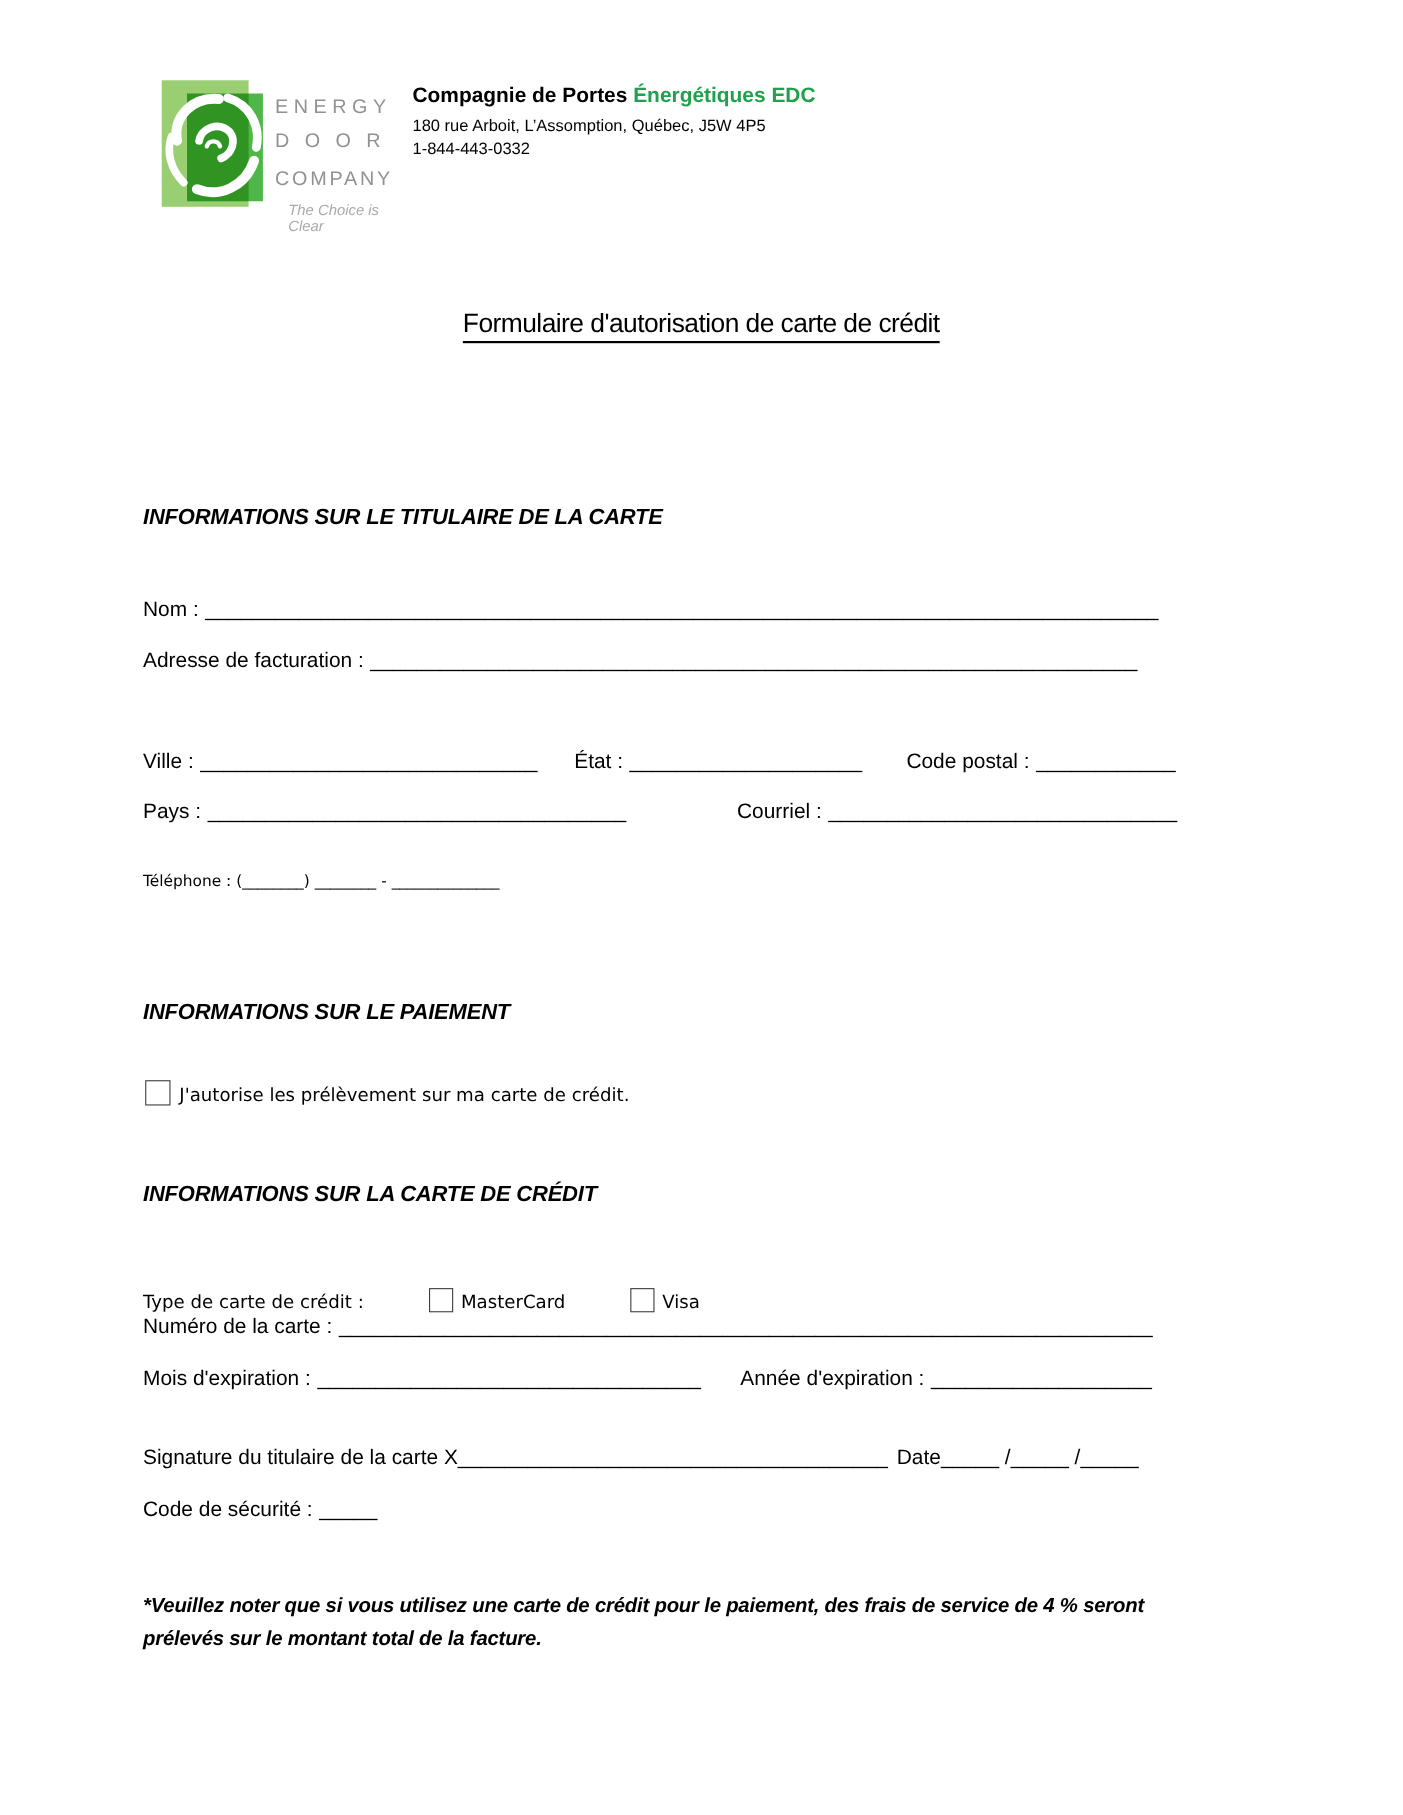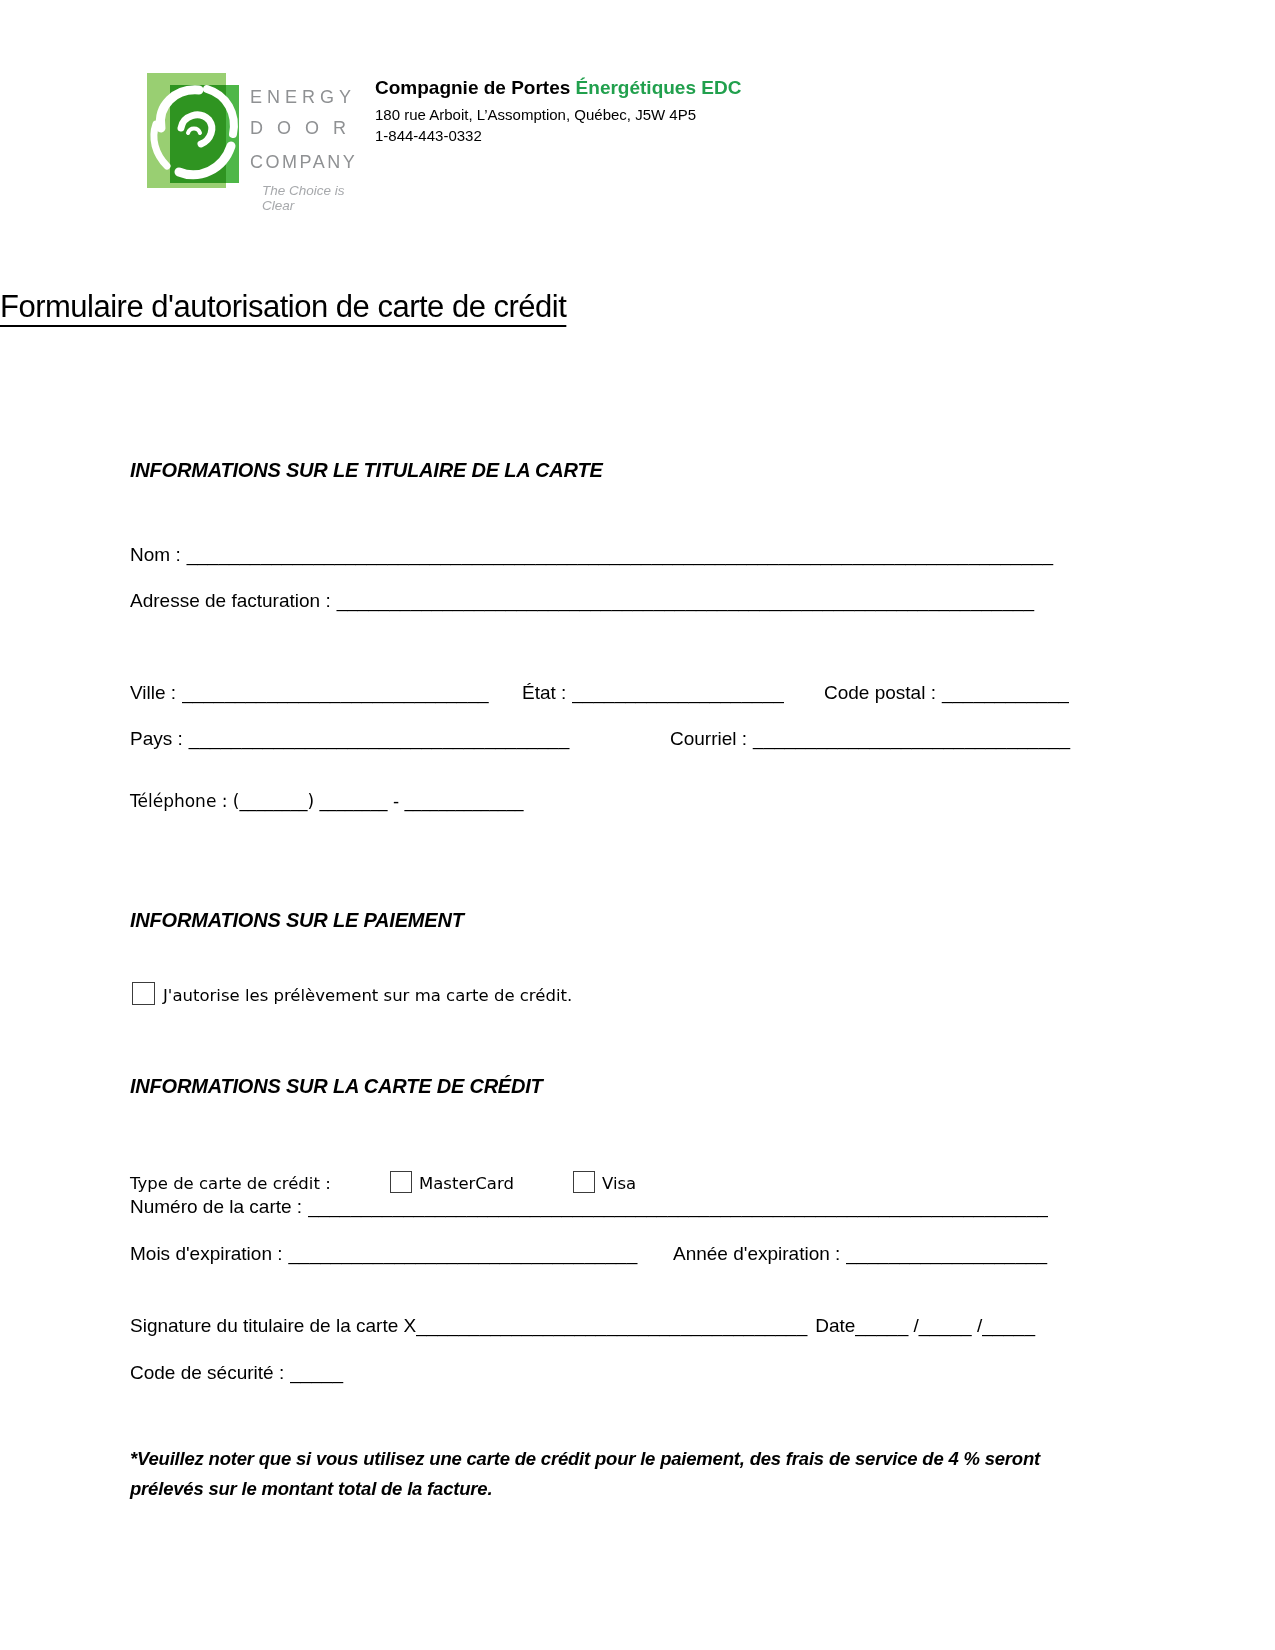--- a/index.html
+++ b/index.html
@@ -17,30 +17,30 @@
   .lg-w3{top:89px;letter-spacing:2.5px;}
   .lg-tag{position:absolute;left:97px;top:119px;color:#a7a9ac;font-style:italic;font-size:13.5px;margin-left:25px;}
 
   
   .co-name{position:absolute;left:375px;top:76px;font-size:19px;font-weight:bold;line-height:24px;}
   .co-name .green{color:#21a04d;}
   .co-addr{position:absolute;left:375px;top:105px;font-size:15px;line-height:20px;}
   .co-phone{position:absolute;left:375px;top:126px;font-size:15px;line-height:20px;}
 
   
-  .title{position:absolute;left:0;top:284px;width:100%;text-align:left;font-size:31px;line-height:46px;letter-spacing:-0.5px;}
+  .title{position:absolute;left:0;top:272px;width:100%;text-align:center;font-size:24px;line-height:46px;letter-spacing:-0.5px;}
   .title-u{text-decoration:underline;text-decoration-thickness:2px;text-underline-offset:8px;}
 
   
   .sec{position:absolute;left:130px;font-size:20px;font-weight:bold;letter-spacing:-0.2px;line-height:24px;white-space:nowrap;font-style:italic;}
   .row{position:absolute;left:0;right:0;height:28px;font-size:19px;line-height:26px;}
   .grp{position:absolute;white-space:nowrap;}
   .line{margin-left:6px;letter-spacing:0;}
   .line.tight{margin-left:0;}
-  .wide{font-family:"DejaVu Sans",sans-serif;font-size:17px;text-decoration:underline;}
+  .wide{font-family:"DejaVu Sans",sans-serif;font-size:14px;text-decoration:underline;}
   .cbrow{font-family:"DejaVu Sans",sans-serif;font-size:16.5px;}
   .cb{display:inline-block;width:21px;height:21px;border:1px solid #3c3c3c;background:#fff;
       vertical-align:-4px;margin-right:8px;}
   .cb.small{width:20px;height:20px;margin-right:7px;}
   .ml8{margin-left:8px;}
 
   
   .note-line{position:absolute;left:130px;font-size:18.5px;font-weight:bold;font-style:italic;white-space:nowrap;letter-spacing:-0.2px;}
 </style>
 </head>

